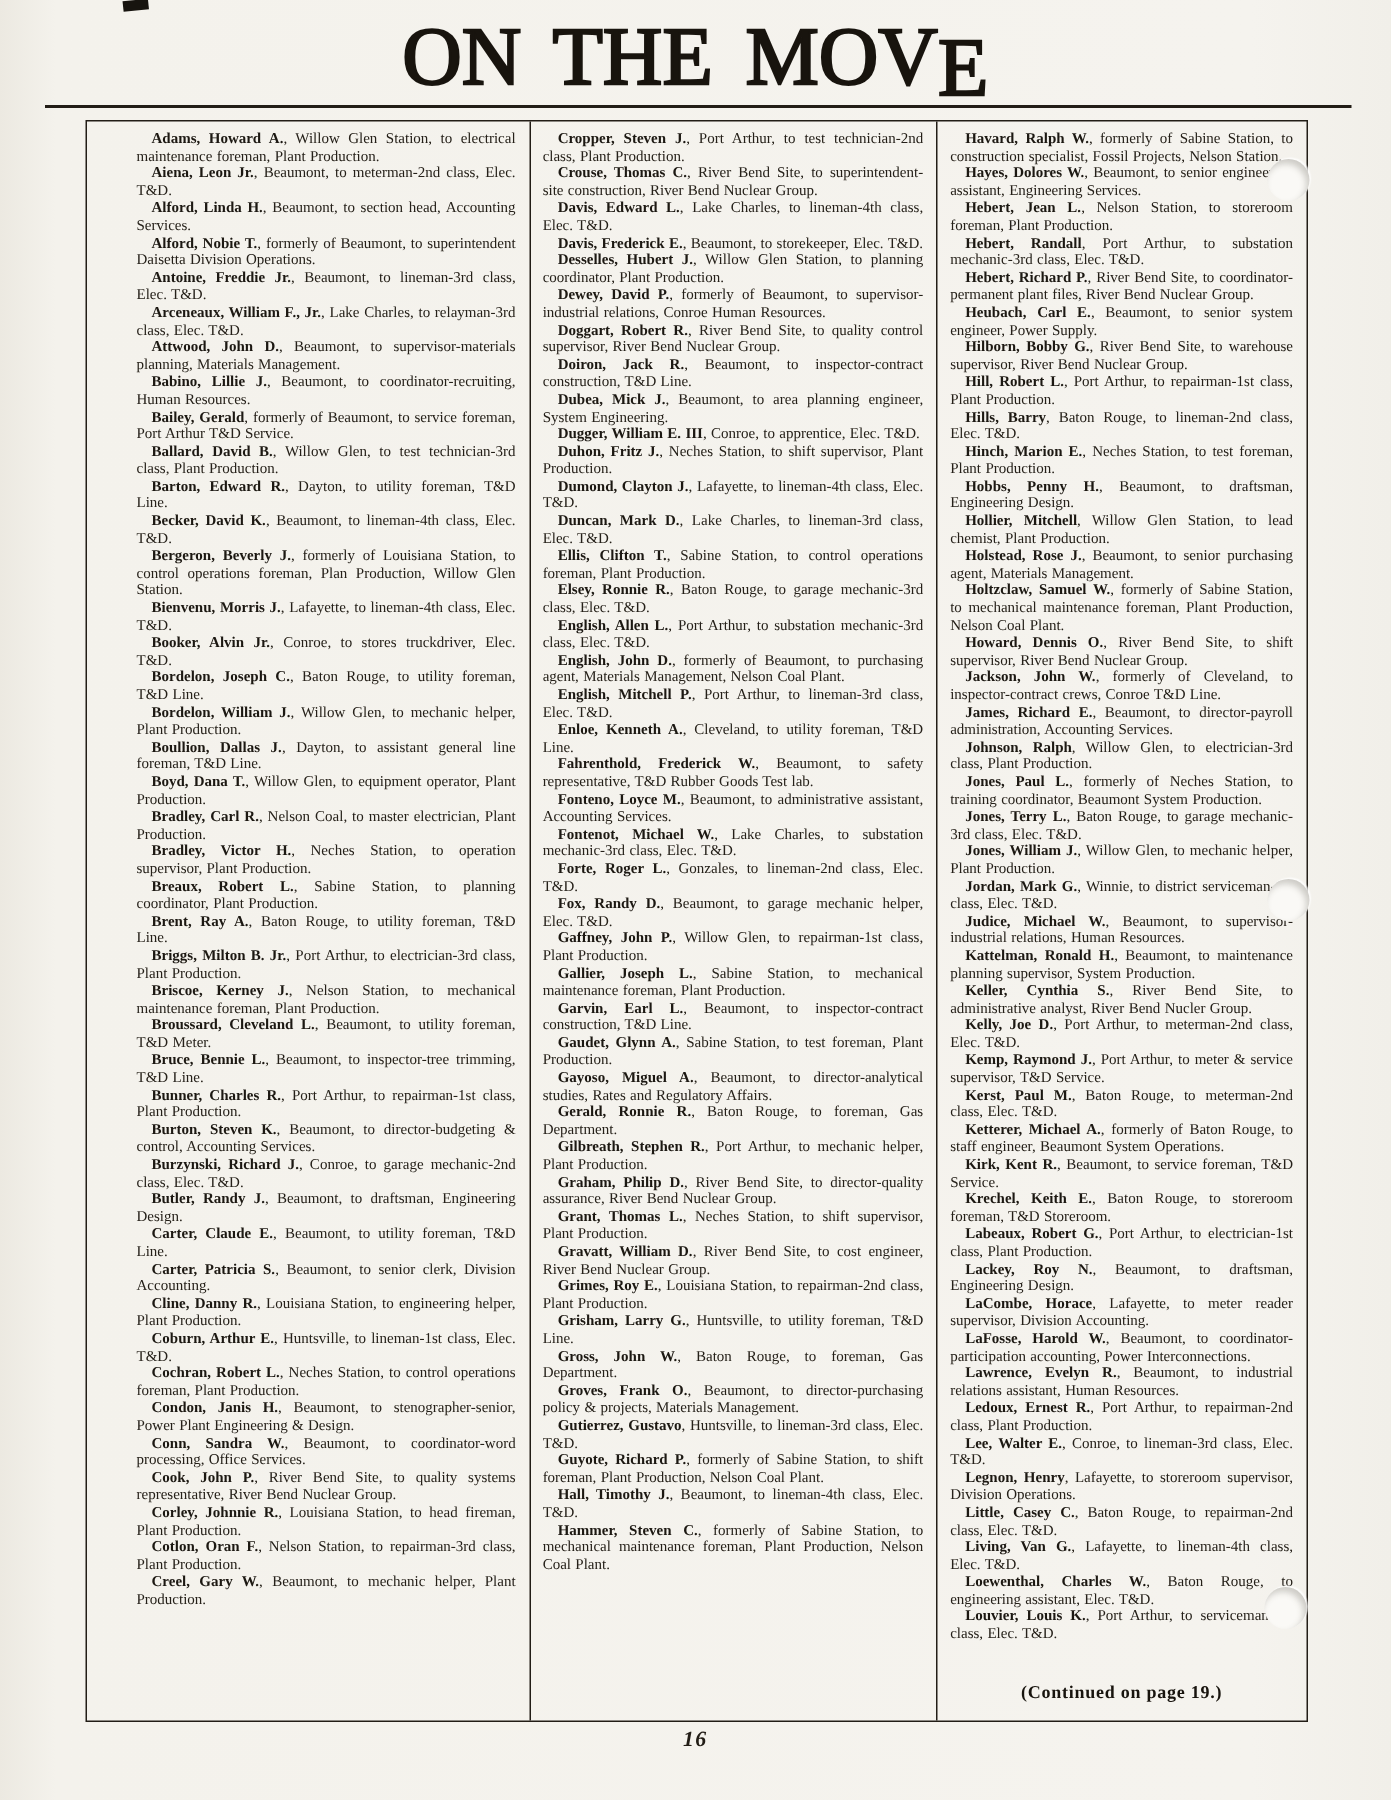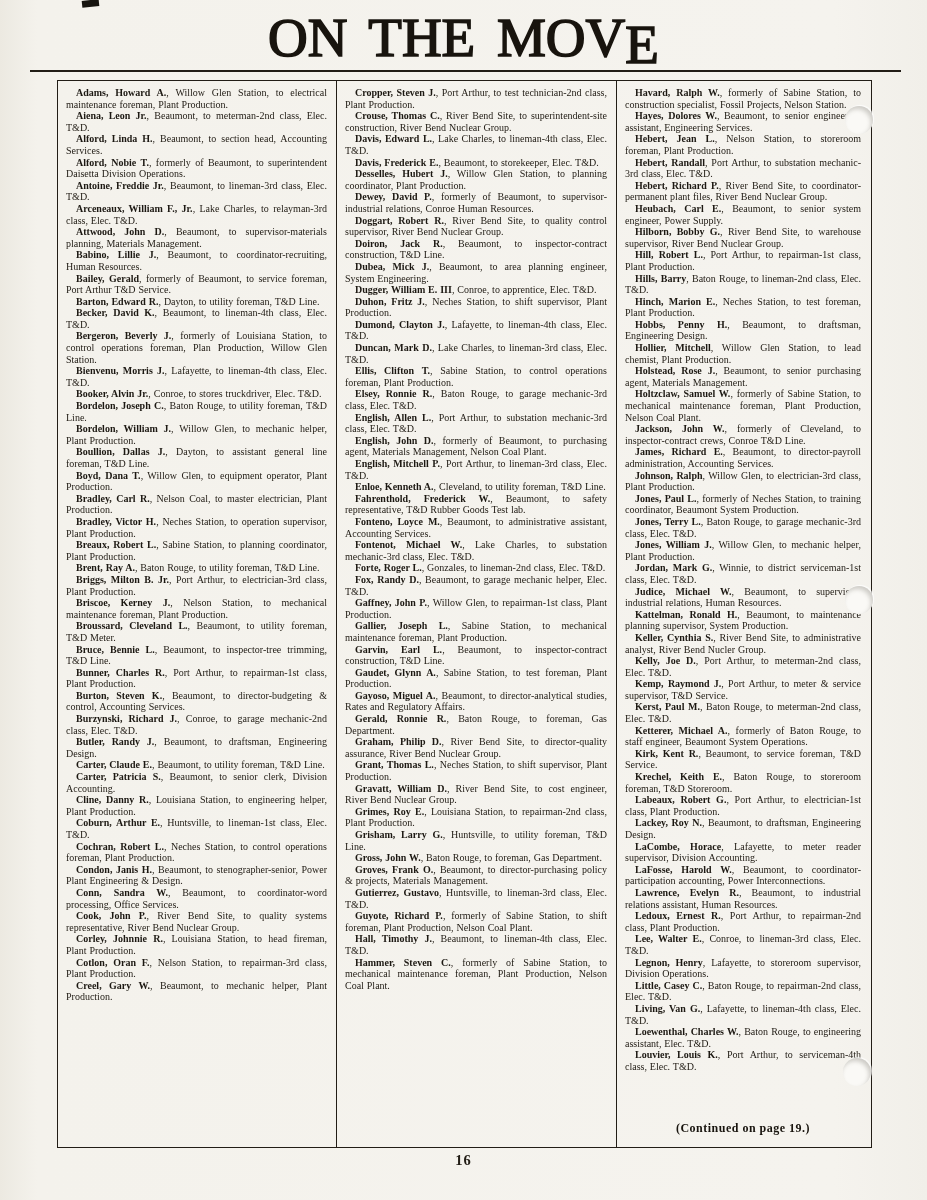--- a/index.html
+++ b/index.html
@@ -33,20 +33,21 @@
   .title-rule {
     position:absolute; left:30px; right:26px; top:70px; height:0;
     border-top:2px solid #221d16; z-index:1;
   }
   .content-box {
     position:absolute; left:57px; top:80px; width:815px; height:1068px;
     border:1.5px solid #221d16;
     box-sizing:border-box;
     display:flex;
     background:transparent;
+    padding-left:25px;
   }
   .col {
     box-sizing:border-box;
     padding:6px 9px 0 8px;
     font-size:10px; line-height:11.6px;
     overflow:hidden;
   }
   .col-1 { width:278px; }
   .col-2 { width:280px; border-left:1.2px solid #221d16; }
   .col-3 { width:254px; border-left:1.2px solid #221d16; display:flex; flex-direction:column; }
@@ -58,20 +59,21 @@
   .continued {
     text-align:center; font-weight:bold;
     font-size:12px; letter-spacing:0.5px;
     margin-top:auto; padding:8px 0 12px 0;
     color:#18140e;
   }
   .pageno {
     position:absolute; top:1152px; left:0; width:100%;
     text-align:center; font-weight:bold; font-size:14.5px; letter-spacing:1px;
     color:#221d16;
+    font-style:italic;
   }
   .hole {
     position:absolute; width:28px; height:28px; border-radius:50%;
     background:#faf9f6;
     box-shadow: inset -2px 3px 4px rgba(90,85,75,0.28), 1px -1px 1px rgba(255,255,255,0.8);
   }
   .hole-top    { left:845px; top:106px; }
   .hole-middle { left:845px; top:586px; }
   .hole-bottom { left:843px; top:1058px; }
 </style>
@@ -90,20 +92,21 @@
     <div class="col col-1">
         <p class="entry"><b>Adams, Howard A.</b>, Willow Glen Station, to electrical maintenance foreman, Plant Production.</p>
         <p class="entry"><b>Aiena, Leon Jr.</b>, Beaumont, to meterman-2nd class, Elec. T&amp;D.</p>
         <p class="entry"><b>Alford, Linda H.</b>, Beaumont, to section head, Accounting Services.</p>
         <p class="entry"><b>Alford, Nobie T.</b>, formerly of Beaumont, to superintendent Daisetta Division Operations.</p>
         <p class="entry"><b>Antoine, Freddie Jr.</b>, Beaumont, to lineman-3rd class, Elec. T&amp;D.</p>
         <p class="entry"><b>Arceneaux, William F., Jr.</b>, Lake Charles, to relayman-3rd class, Elec. T&amp;D.</p>
         <p class="entry"><b>Attwood, John D.</b>, Beaumont, to supervisor-materials planning, Materials Management.</p>
         <p class="entry"><b>Babino, Lillie J.</b>, Beaumont, to coordinator-recruiting, Human Resources.</p>
         <p class="entry"><b>Bailey, Gerald</b>, formerly of Beaumont, to service foreman, Port Arthur T&amp;D Service.</p>
+        <p class="entry"><b>Ballard, David B.</b>, Willow Glen, to test technician-3rd class, Plant Production.</p>
         <p class="entry"><b>Barton, Edward R.</b>, Dayton, to utility foreman, T&amp;D Line.</p>
         <p class="entry"><b>Becker, David K.</b>, Beaumont, to lineman-4th class, Elec. T&amp;D.</p>
         <p class="entry"><b>Bergeron, Beverly J.</b>, formerly of Louisiana Station, to control operations foreman, Plan Production, Willow Glen Station.</p>
         <p class="entry"><b>Bienvenu, Morris J.</b>, Lafayette, to lineman-4th class, Elec. T&amp;D.</p>
         <p class="entry"><b>Booker, Alvin Jr.</b>, Conroe, to stores truckdriver, Elec. T&amp;D.</p>
         <p class="entry"><b>Bordelon, Joseph C.</b>, Baton Rouge, to utility foreman, T&amp;D Line.</p>
         <p class="entry"><b>Bordelon, William J.</b>, Willow Glen, to mechanic helper, Plant Production.</p>
         <p class="entry"><b>Boullion, Dallas J.</b>, Dayton, to assistant general line foreman, T&amp;D Line.</p>
         <p class="entry"><b>Boyd, Dana T.</b>, Willow Glen, to equipment operator, Plant Production.</p>
         <p class="entry"><b>Bradley, Carl R.</b>, Nelson Coal, to master electrician, Plant Production.</p>
@@ -154,20 +157,21 @@
         <p class="entry"><b>Fonteno, Loyce M.</b>, Beaumont, to administrative assistant, Accounting Services.</p>
         <p class="entry"><b>Fontenot, Michael W.</b>, Lake Charles, to substation mechanic-3rd class, Elec. T&amp;D.</p>
         <p class="entry"><b>Forte, Roger L.</b>, Gonzales, to lineman-2nd class, Elec. T&amp;D.</p>
         <p class="entry"><b>Fox, Randy D.</b>, Beaumont, to garage mechanic helper, Elec. T&amp;D.</p>
         <p class="entry"><b>Gaffney, John P.</b>, Willow Glen, to repairman-1st class, Plant Production.</p>
         <p class="entry"><b>Gallier, Joseph L.</b>, Sabine Station, to mechanical maintenance foreman, Plant Production.</p>
         <p class="entry"><b>Garvin, Earl L.</b>, Beaumont, to inspector-contract construction, T&amp;D Line.</p>
         <p class="entry"><b>Gaudet, Glynn A.</b>, Sabine Station, to test foreman, Plant Production.</p>
         <p class="entry"><b>Gayoso, Miguel A.</b>, Beaumont, to director-analytical studies, Rates and Regulatory Affairs.</p>
         <p class="entry"><b>Gerald, Ronnie R.</b>, Baton Rouge, to foreman, Gas Department.</p>
+        <p class="entry"><b>Gilbreath, Stephen R.</b>, Port Arthur, to mechanic helper, Plant Production.</p>
         <p class="entry"><b>Graham, Philip D.</b>, River Bend Site, to director-quality assurance, River Bend Nuclear Group.</p>
         <p class="entry"><b>Grant, Thomas L.</b>, Neches Station, to shift supervisor, Plant Production.</p>
         <p class="entry"><b>Gravatt, William D.</b>, River Bend Site, to cost engineer, River Bend Nuclear Group.</p>
         <p class="entry"><b>Grimes, Roy E.</b>, Louisiana Station, to repairman-2nd class, Plant Production.</p>
         <p class="entry"><b>Grisham, Larry G.</b>, Huntsville, to utility foreman, T&amp;D Line.</p>
         <p class="entry"><b>Gross, John W.</b>, Baton Rouge, to foreman, Gas Department.</p>
         <p class="entry"><b>Groves, Frank O.</b>, Beaumont, to director-purchasing policy &amp; projects, Materials Management.</p>
         <p class="entry"><b>Gutierrez, Gustavo</b>, Huntsville, to lineman-3rd class, Elec. T&amp;D.</p>
         <p class="entry"><b>Guyote, Richard P.</b>, formerly of Sabine Station, to shift foreman, Plant Production, Nelson Coal Plant.</p>
         <p class="entry"><b>Hall, Timothy J.</b>, Beaumont, to lineman-4th class, Elec. T&amp;D.</p>
@@ -182,20 +186,21 @@
           <p class="entry"><b>Hebert, Richard P.</b>, River Bend Site, to coordinator-permanent plant files, River Bend Nuclear Group.</p>
           <p class="entry"><b>Heubach, Carl E.</b>, Beaumont, to senior system engineer, Power Supply.</p>
           <p class="entry"><b>Hilborn, Bobby G.</b>, River Bend Site, to warehouse supervisor, River Bend Nuclear Group.</p>
           <p class="entry"><b>Hill, Robert L.</b>, Port Arthur, to repairman-1st class, Plant Production.</p>
           <p class="entry"><b>Hills, Barry</b>, Baton Rouge, to lineman-2nd class, Elec. T&amp;D.</p>
           <p class="entry"><b>Hinch, Marion E.</b>, Neches Station, to test foreman, Plant Production.</p>
           <p class="entry"><b>Hobbs, Penny H.</b>, Beaumont, to draftsman, Engineering Design.</p>
           <p class="entry"><b>Hollier, Mitchell</b>, Willow Glen Station, to lead chemist, Plant Production.</p>
           <p class="entry"><b>Holstead, Rose J.</b>, Beaumont, to senior purchasing agent, Materials Management.</p>
           <p class="entry"><b>Holtzclaw, Samuel W.</b>, formerly of Sabine Station, to mechanical maintenance foreman, Plant Production, Nelson Coal Plant.</p>
+          <p class="entry"><b>Howard, Dennis O.</b>, River Bend Site, to shift supervisor, River Bend Nuclear Group.</p>
           <p class="entry"><b>Jackson, John W.</b>, formerly of Cleveland, to inspector-contract crews, Conroe T&amp;D Line.</p>
           <p class="entry"><b>James, Richard E.</b>, Beaumont, to director-payroll administration, Accounting Services.</p>
           <p class="entry"><b>Johnson, Ralph</b>, Willow Glen, to electrician-3rd class, Plant Production.</p>
           <p class="entry"><b>Jones, Paul L.</b>, formerly of Neches Station, to training coordinator, Beaumont System Production.</p>
           <p class="entry"><b>Jones, Terry L.</b>, Baton Rouge, to garage mechanic-3rd class, Elec. T&amp;D.</p>
           <p class="entry"><b>Jones, William J.</b>, Willow Glen, to mechanic helper, Plant Production.</p>
           <p class="entry"><b>Jordan, Mark G.</b>, Winnie, to district serviceman-1st class, Elec. T&amp;D.</p>
           <p class="entry"><b>Judice, Michael W.</b>, Beaumont, to supervisor-industrial relations, Human Resources.</p>
           <p class="entry"><b>Kattelman, Ronald H.</b>, Beaumont, to maintenance planning supervisor, System Production.</p>
           <p class="entry"><b>Keller, Cynthia S.</b>, River Bend Site, to administrative analyst, River Bend Nucler Group.</p>

